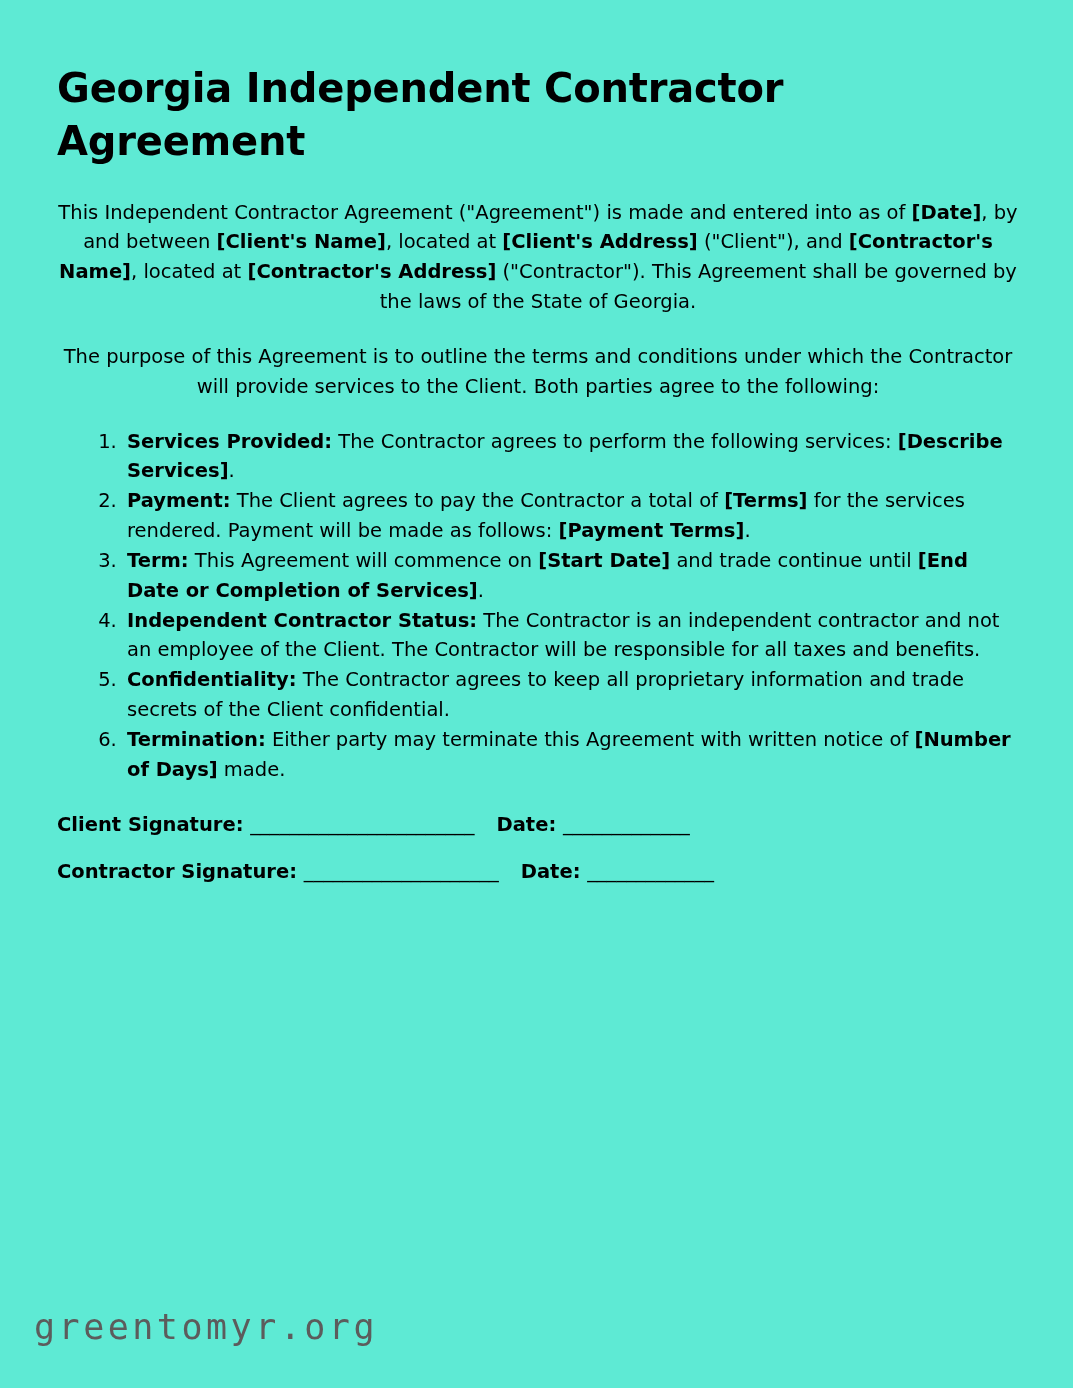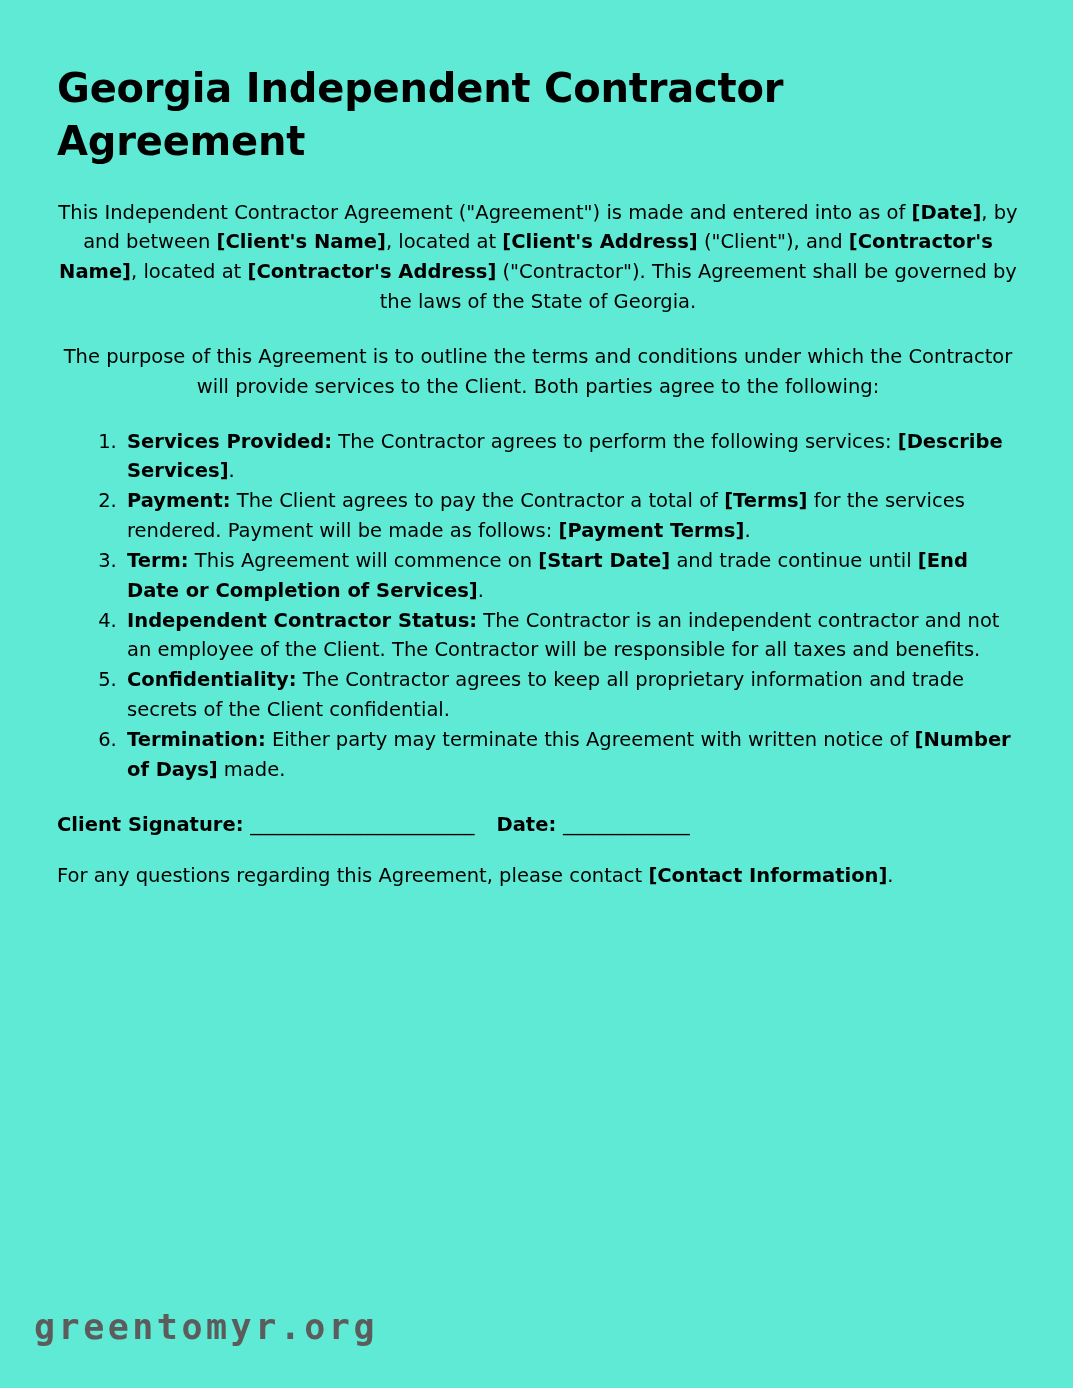--- a/index.html
+++ b/index.html
@@ -91,21 +91,20 @@
 
   .watermark {
     position: absolute;
     left: 34px;
     top: 1307px;
     font-family: "DejaVu Sans Mono", "Liberation Mono", monospace;
     font-size: 35px;
     letter-spacing: 3.5px;
     color: #5c5c5c;
     white-space: nowrap;
-    font-weight: bold;
   }
 </style>
 </head>
 <body>
 
 <div class="page">
   <div class="content">
 
     <h1 class="doc-title">Georgia Independent Contractor Agreement</h1>
 
@@ -118,19 +117,19 @@
       <li><b>Payment:</b><span> The Client agrees to pay the Contractor a total of </span><b>[Terms]</b><span> for the services rendered. Payment will be made as follows: </span><b>[Payment Terms]</b><span>.</span></li>
       <li><b>Term:</b><span> This Agreement will commence on </span><b>[Start Date]</b><span> and trade continue until </span><b>[End Date or Completion of Services]</b><span>.</span></li>
       <li><b>Independent Contractor Status:</b><span> The Contractor is an independent contractor and not an employee of the Client. The Contractor will be responsible for all taxes and benefits.</span></li>
       <li><b>Confidentiality:</b><span> The Contractor agrees to keep all proprietary information and trade secrets of the Client confidential.</span></li>
       <li><b>Termination:</b><span> Either party may terminate this Agreement with written notice of </span><b>[Number of Days]</b><span> made.</span></li>
     </ol>
 
 
     <p class="sig-line"><span>Client Signature:</span> <span class="rule">_______________________</span><span class="gap"></span><span>Date:</span> <span class="rule">_____________</span></p>
 
+    <p class="sig-line"><span>Contractor Signature:</span> <span class="rule">____________________</span><span class="gap"></span><span>Date:</span> <span class="rule">_____________</span></p>
 
-    <p class="closing"><span>For any questions regarding this Agreement, please contact </span><b>[Contact Information]</b><span>.</span></p>
 
   </div>
 
   <div class="watermark">greentomyr.org</div>
 </div>
 
 </body></html>

